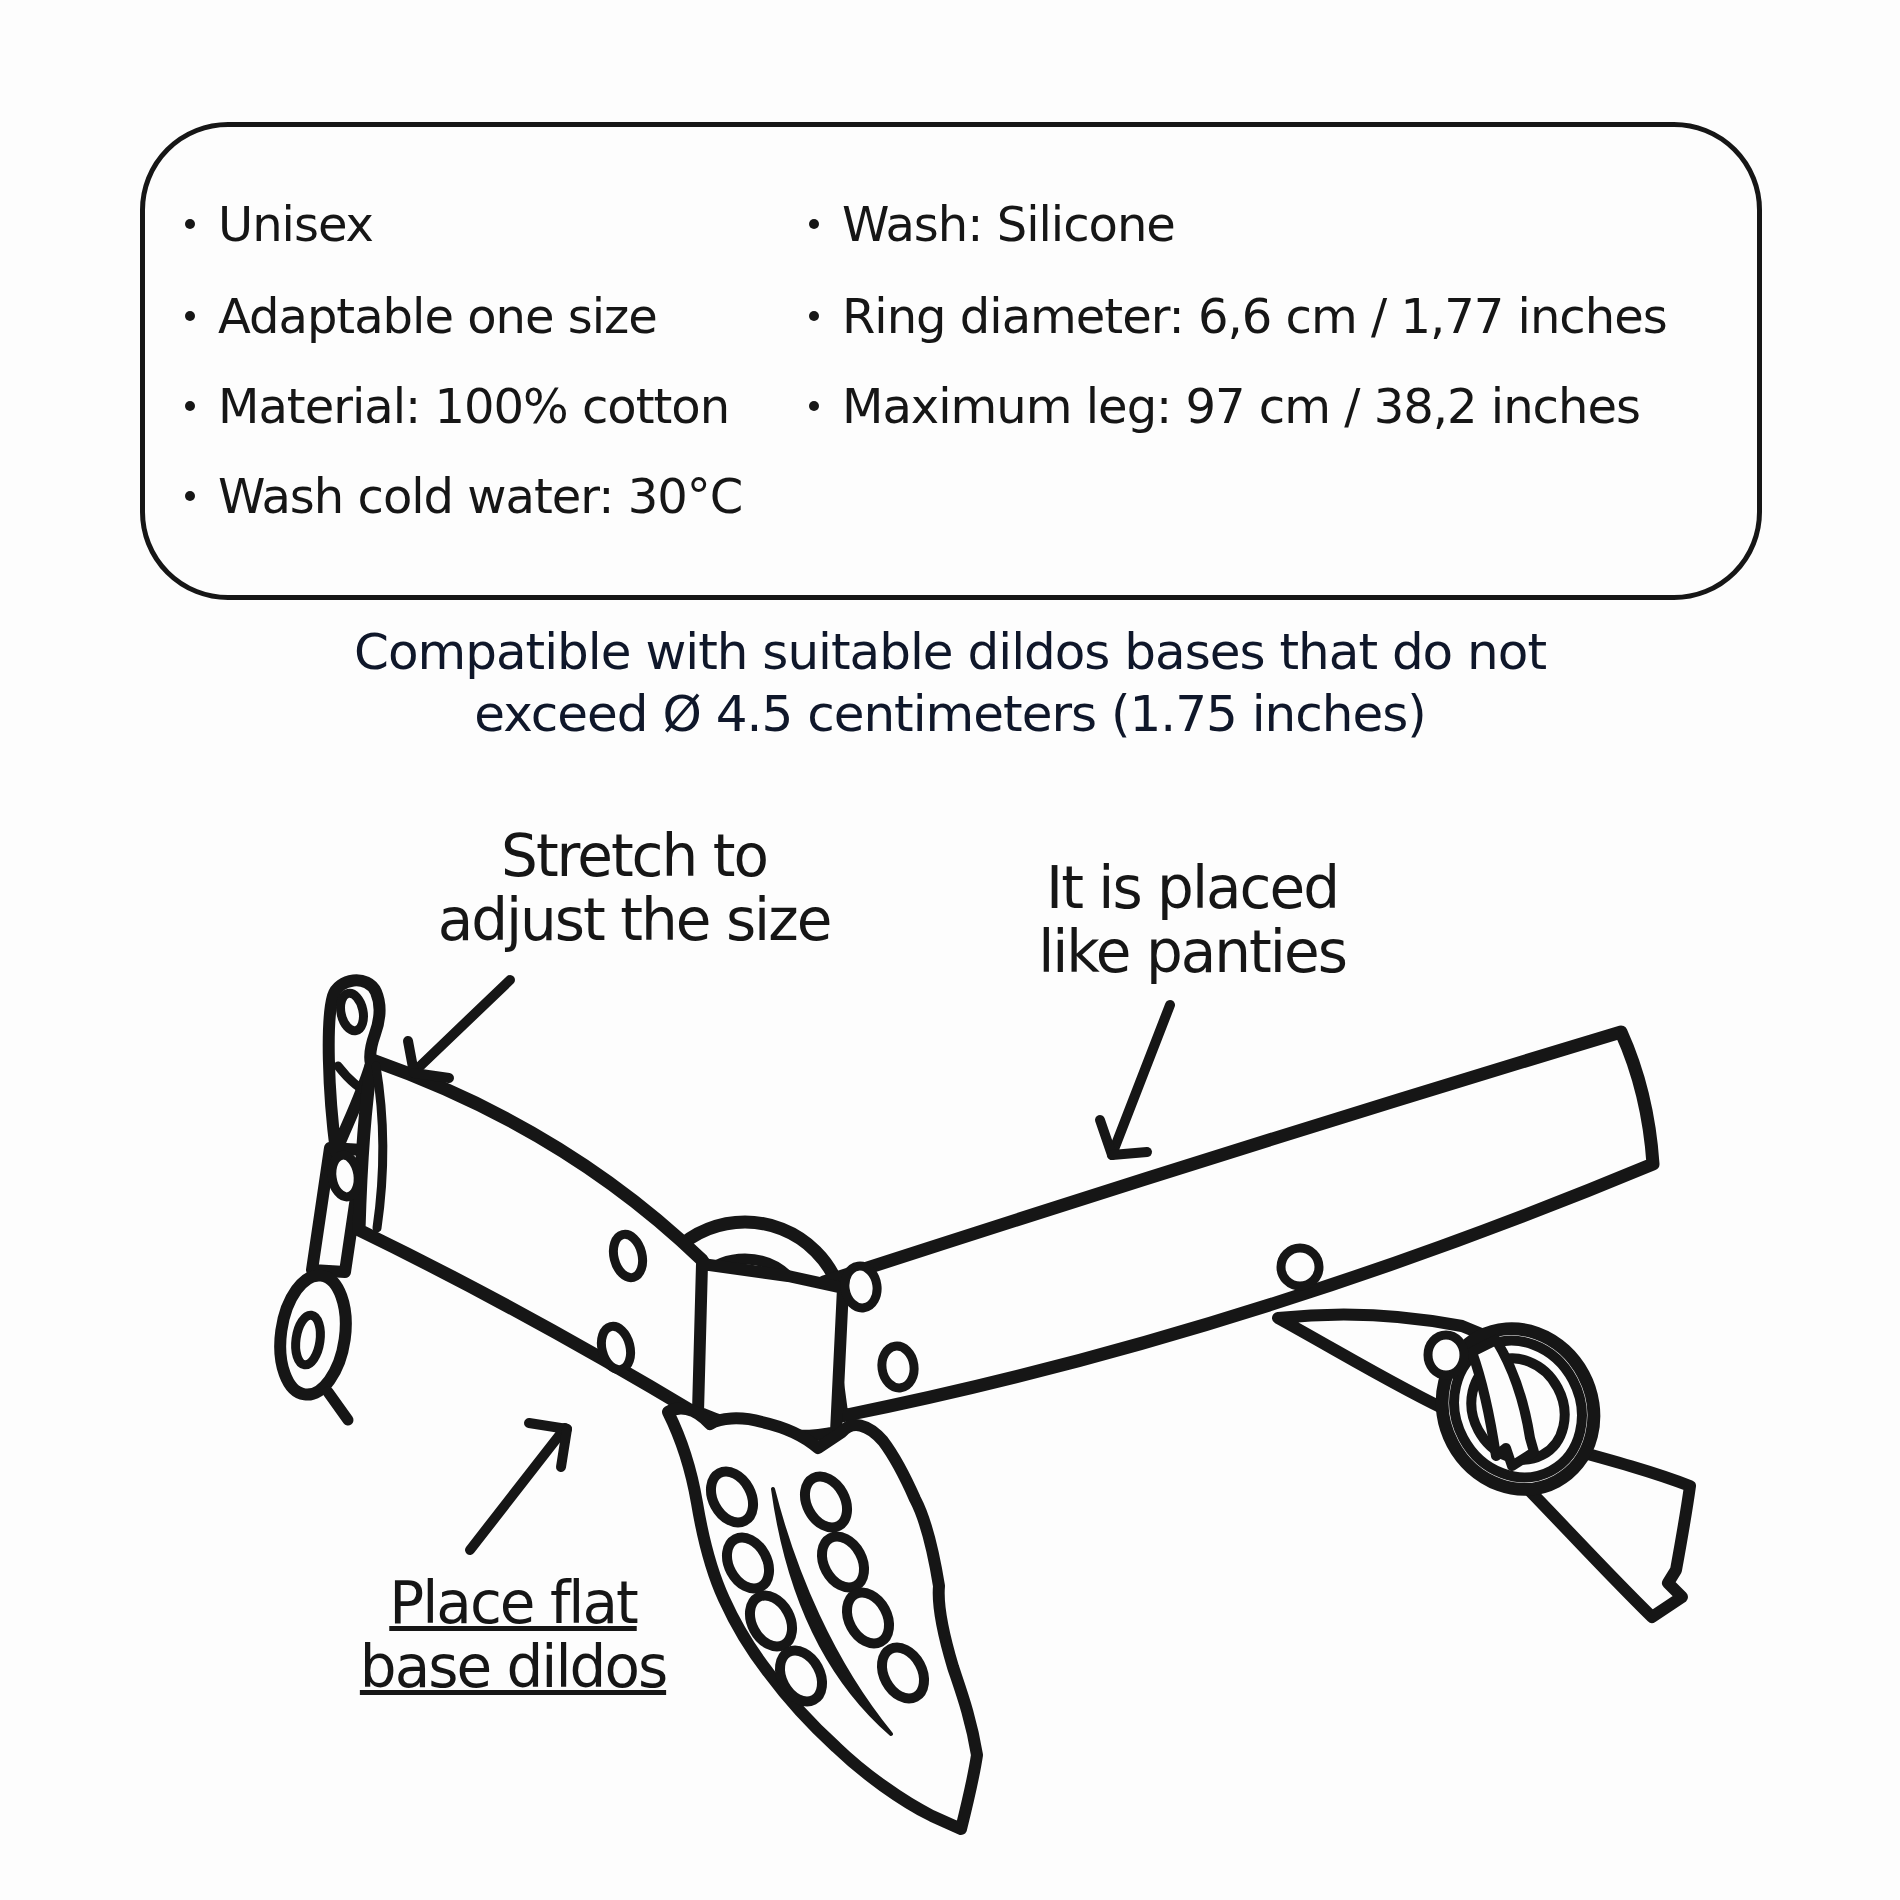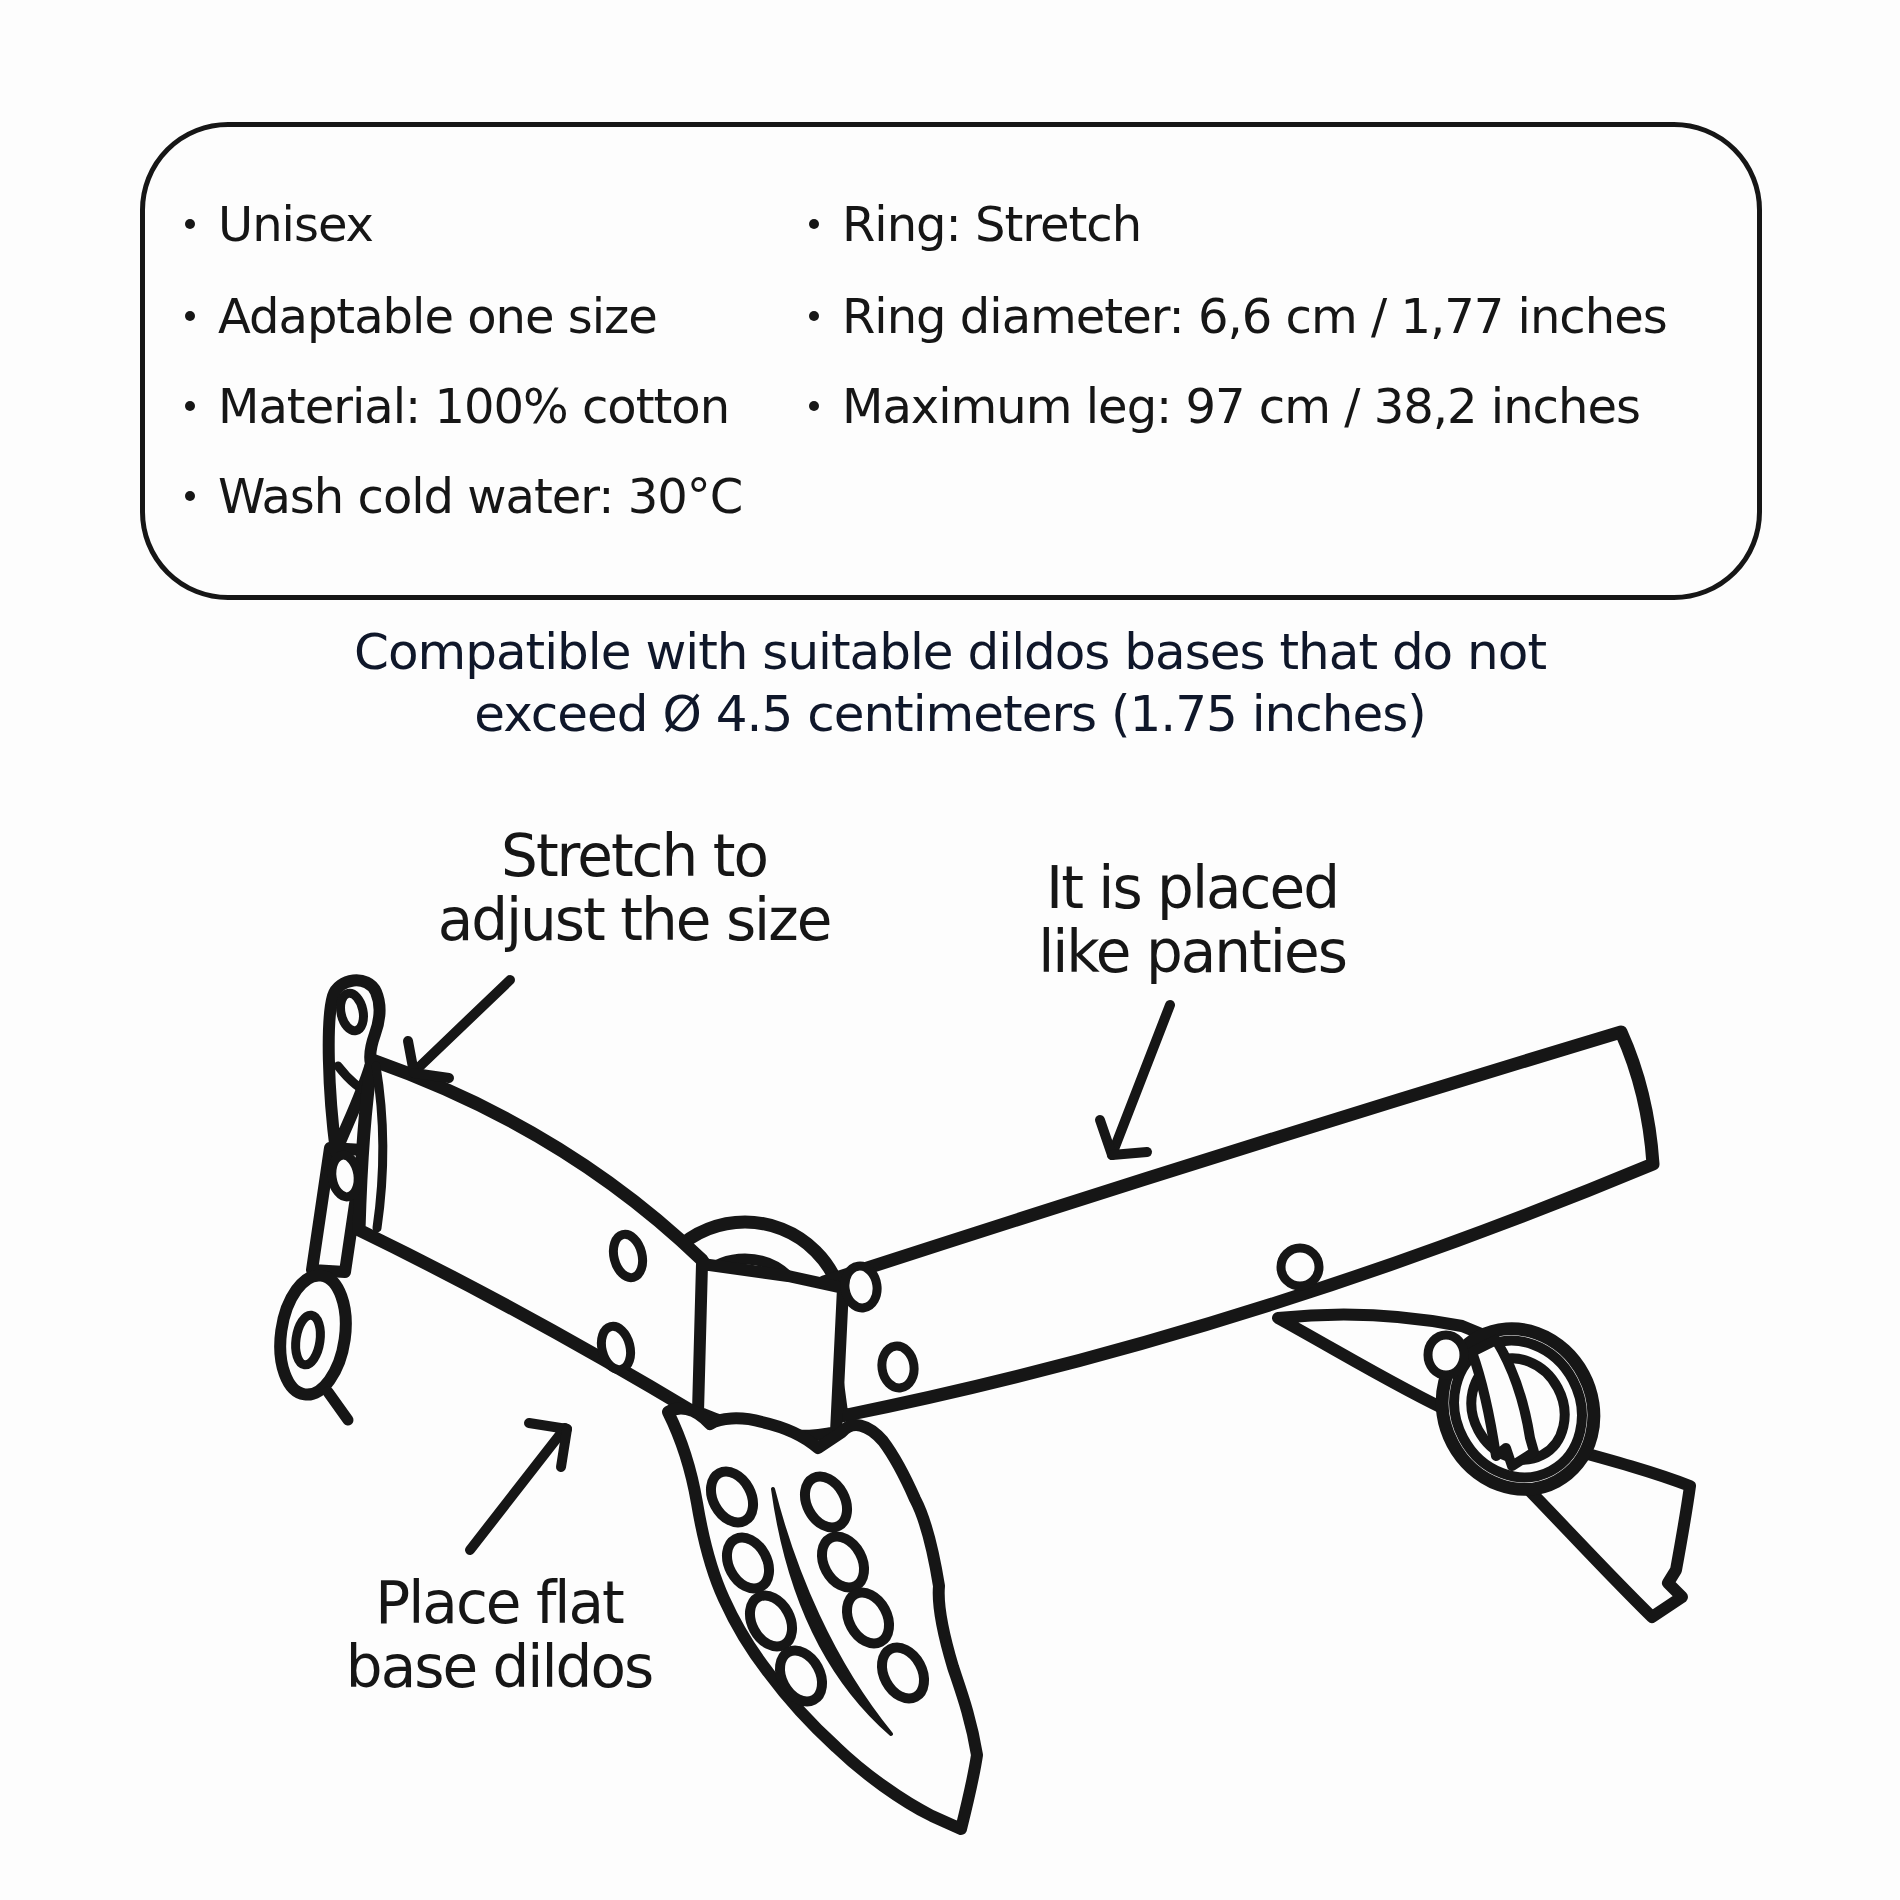--- a/index.html
+++ b/index.html
@@ -35,21 +35,21 @@
     color:#0f172a;
   }
 
   .ann{
     position:absolute;width:700px;text-align:center;
     font-size:58px;line-height:64px;letter-spacing:-2px;color:#161616;
     white-space:nowrap;
   }
   .ann-stretch{left:284px;top:824px;}
   .ann-panties{left:842px;top:856px;}
-  .ann-place{left:149px;top:1571px;}
+  .ann-place{left:163px;top:1571px;text-decoration:underline;}
 </style>
 </head>
 <body>
 
 <div class="canvas">
 
   <svg class="art" viewBox="0 0 1900 1900" fill="none" stroke="#161616" stroke-linecap="round" stroke-linejoin="round">
 
     <circle cx="745" cy="1322" r="100" stroke-width="13"></circle>
     <circle cx="745" cy="1322" r="63" stroke-width="11"></circle>
@@ -156,21 +156,21 @@
     <span class="bullet"></span>
     <span>Material: 100% cotton</span>
   </div>
   <div class="spec-item col-left row-3">
     <span class="bullet"></span>
     <span>Wash cold water: 30°C</span>
   </div>
 
   <div class="spec-item col-right row-0">
     <span class="bullet"></span>
-    <span>Ring: Stretch</span>
+    <span>Wash: Silicone</span>
   </div>
   <div class="spec-item col-right row-1">
     <span class="bullet"></span>
     <span>Ring diameter: 6,6 cm / 1,77 inches</span>
   </div>
   <div class="spec-item col-right row-2">
     <span class="bullet"></span>
     <span>Maximum leg: 97 cm / 38,2 inches</span>
   </div>
 

